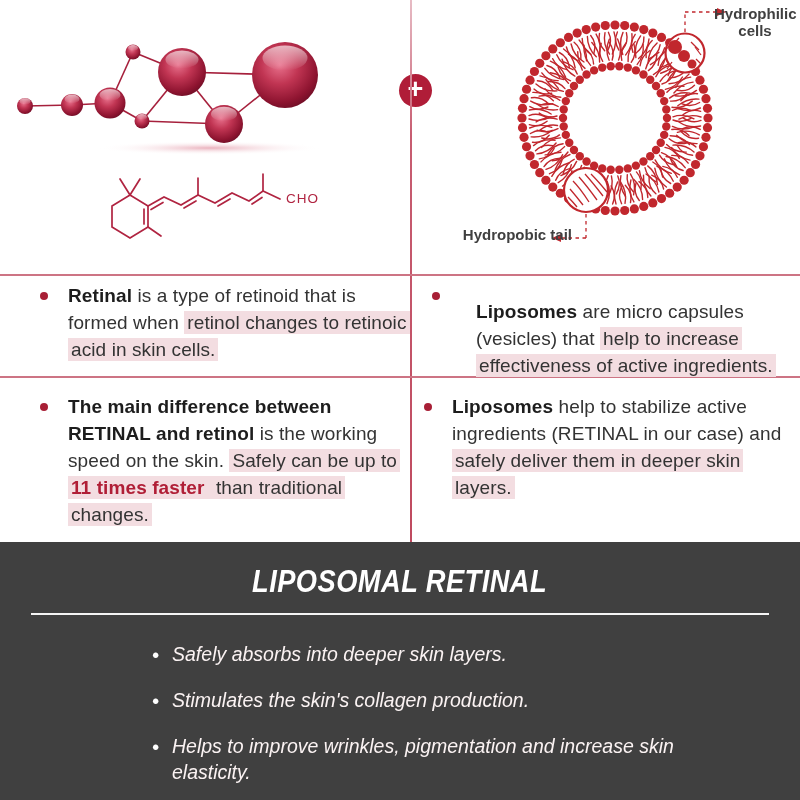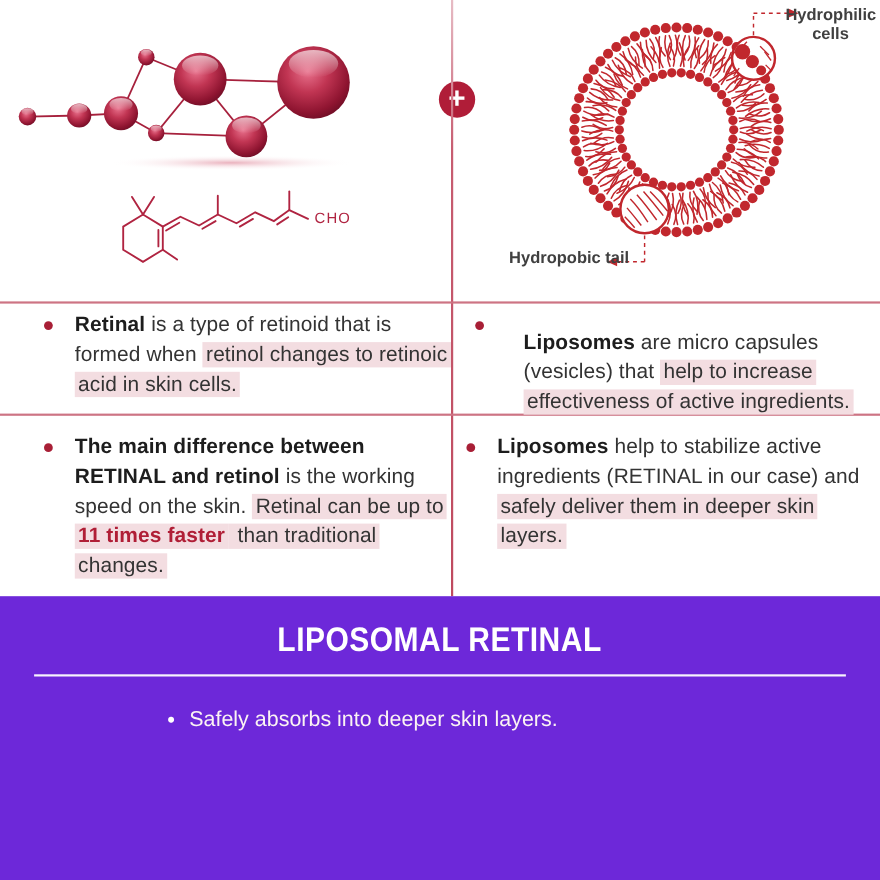--- a/index.html
+++ b/index.html
@@ -32,21 +32,21 @@
   .cell-c{left:40px;top:394px;width:372px;}
   .cell-d{left:424px;top:394px;width:368px;}
   .fact{display:flex;gap:20px;}
   .fact-dot{flex:0 0 8px;width:8px;height:8px;border-radius:50%;background:#a81f36;margin-top:9px;}
   .fact-text{font-size:19px;line-height:1.42;color:#333333;letter-spacing:0.1px;}
   .seg-bold{font-weight:700;color:#1d1d1d;}
   .seg-hl{background:#f3dde1;padding:1px 3px;-webkit-box-decoration-break:clone;box-decoration-break:clone;}
   .seg-red{color:#b01e36;font-weight:700;}
 
   
-  .banner{position:absolute;left:0;top:542px;width:800px;height:258px;background:#6d28d9;color:#ffffff;}
+  .banner{position:absolute;left:0;top:542px;width:800px;height:258px;background:#404040;color:#ffffff;font-style:italic;}
   .banner-title{margin:0;padding-top:22px;text-align:center;font-size:31px;font-weight:700;
                 letter-spacing:0.5px;}
   .banner-title .title-inner{display:inline-block;transform:scaleX(0.88);transform-origin:center;}
   .banner-rule{border:none;height:2px;background:rgba(255,255,255,0.95);width:calc(100% - 62px);
                margin:13px auto 0;}
   .banner-list{list-style:none;margin:27px 12px 0 152px;padding:0;}
   .banner-list li{display:flex;gap:13px;margin-bottom:20px;font-size:19.5px;line-height:1.33;
                   font-weight:400;color:#fbf3f3;}
   .banner-list li::before{content:"•";color:#ffffff;font-size:20px;line-height:1.3;}
   .banner-li-text{max-width:520px;}
@@ -507,35 +507,41 @@
   <div class="fact-cell cell-b">
     <div class="fact">
       <span class="fact-dot"></span>
       <p class="fact-text" style="margin:16px"><span class="seg-bold">Liposomes</span><span> are micro capsules (vesicles) that </span><span class="seg-hl">help to increase effectiveness of active ingredients.</span></p>
     </div>
   </div>
 
   <div class="fact-cell cell-c">
     <div class="fact">
       <span class="fact-dot"></span>
-      <p class="fact-text" style="margin:0"><span class="seg-bold">The main difference between RETINAL and retinol</span><span> is the working speed  on the skin. </span><span class="seg-hl">Retinal can be up to </span><span class="seg-hl seg-red">11 times faster</span><span class="seg-hl"> than traditional changes.</span></p>
+      <p class="fact-text" style="margin:0"><span class="seg-bold">The main difference between RETINAL and retinol</span><span> is the working speed  on the skin. </span><span class="seg-hl">Safely can be up to </span><span class="seg-hl seg-red">11 times faster</span><span class="seg-hl"> than traditional changes.</span></p>
     </div>
   </div>
 
   <div class="fact-cell cell-d">
     <div class="fact">
       <span class="fact-dot"></span>
       <p class="fact-text" style="margin:0"><span class="seg-bold">Liposomes</span><span> help to stabilize active ingredients (RETINAL in our case) and </span><span class="seg-hl">safely deliver them in deeper skin layers.</span></p>
     </div>
   </div>
 
   <div class="banner">
     <h1 class="banner-title">
       <span class="title-inner">LIPOSOMAL RETINAL</span>
     </h1>
     <hr class="banner-rule">
     <ul class="banner-list">
       <li>
         <span class="banner-li-text">Safely absorbs into deeper skin layers.</span>
         </li>
+      <li>
+        <span class="banner-li-text">Stimulates the skin's collagen production.</span>
+        </li>
+      <li>
+        <span class="banner-li-text">Helps to improve wrinkles, pigmentation and increase skin elasticity.</span>
+        </li>
     </ul>
   </div>
 </div>
 
 </body></html>

